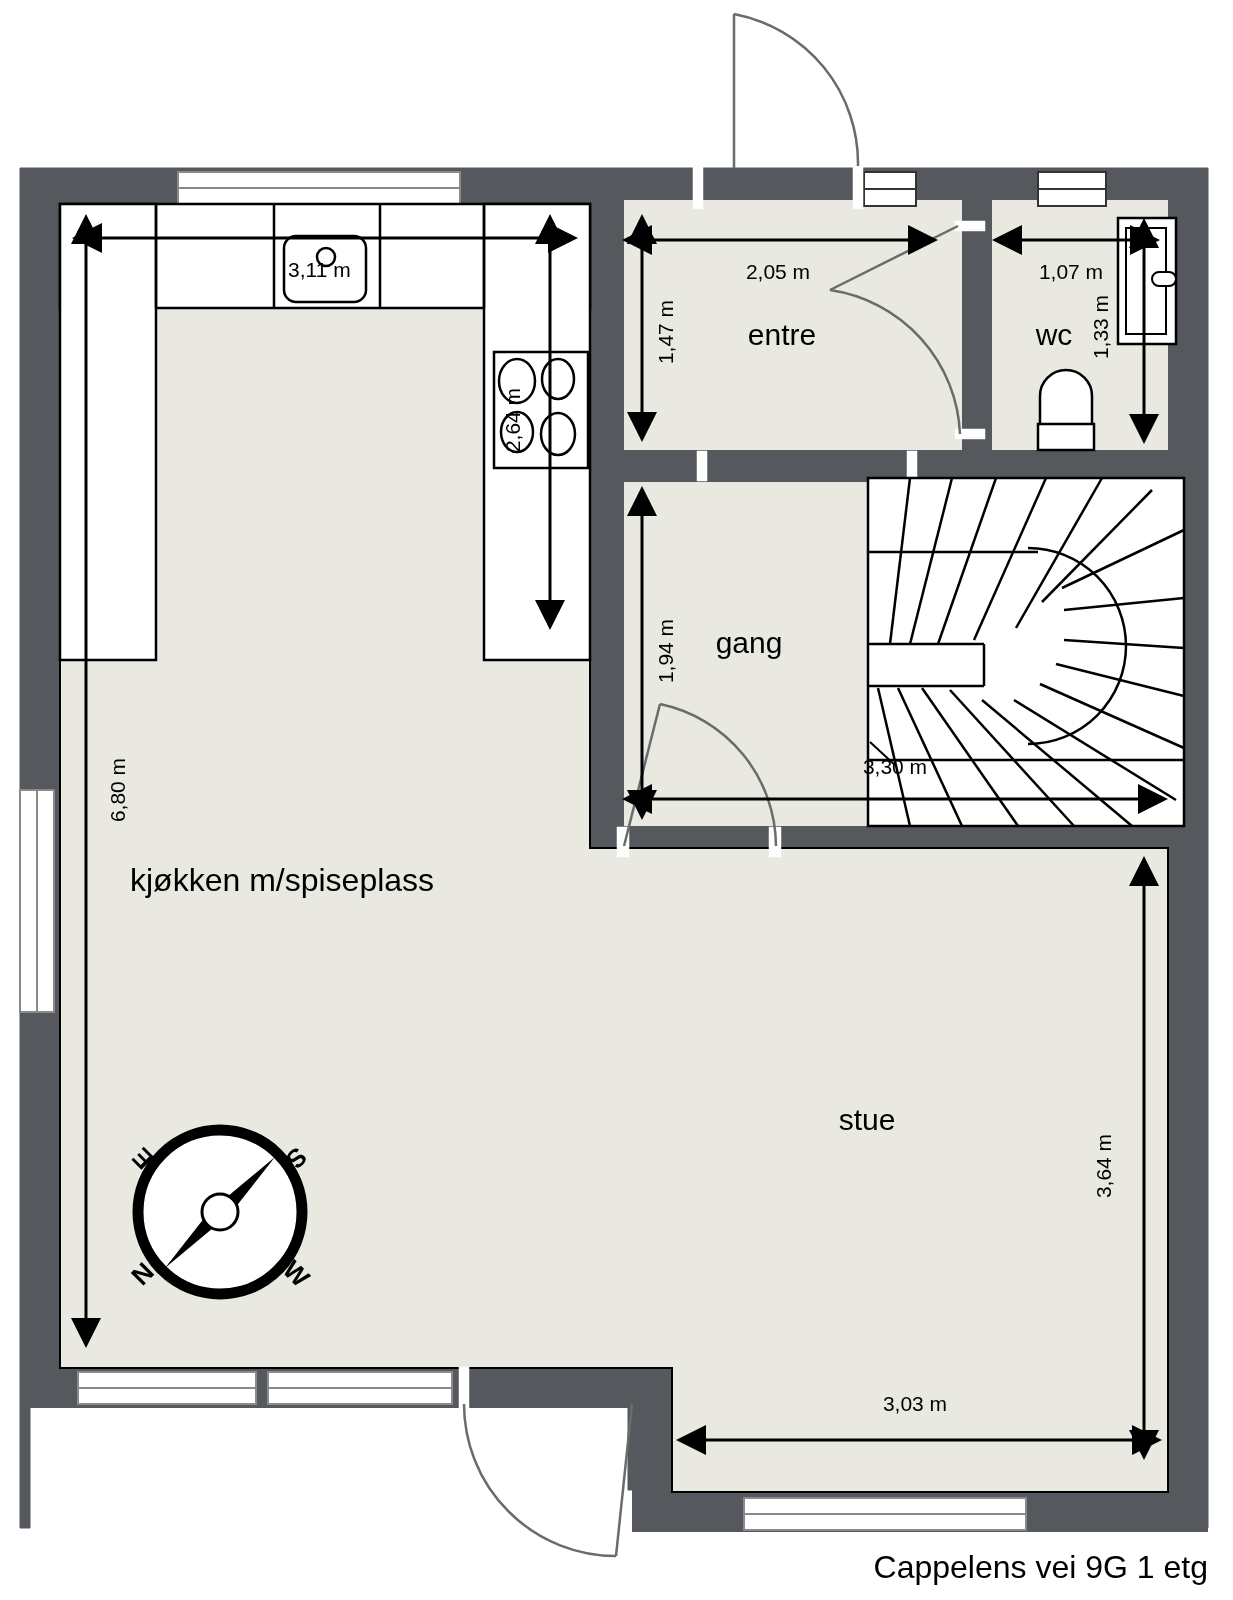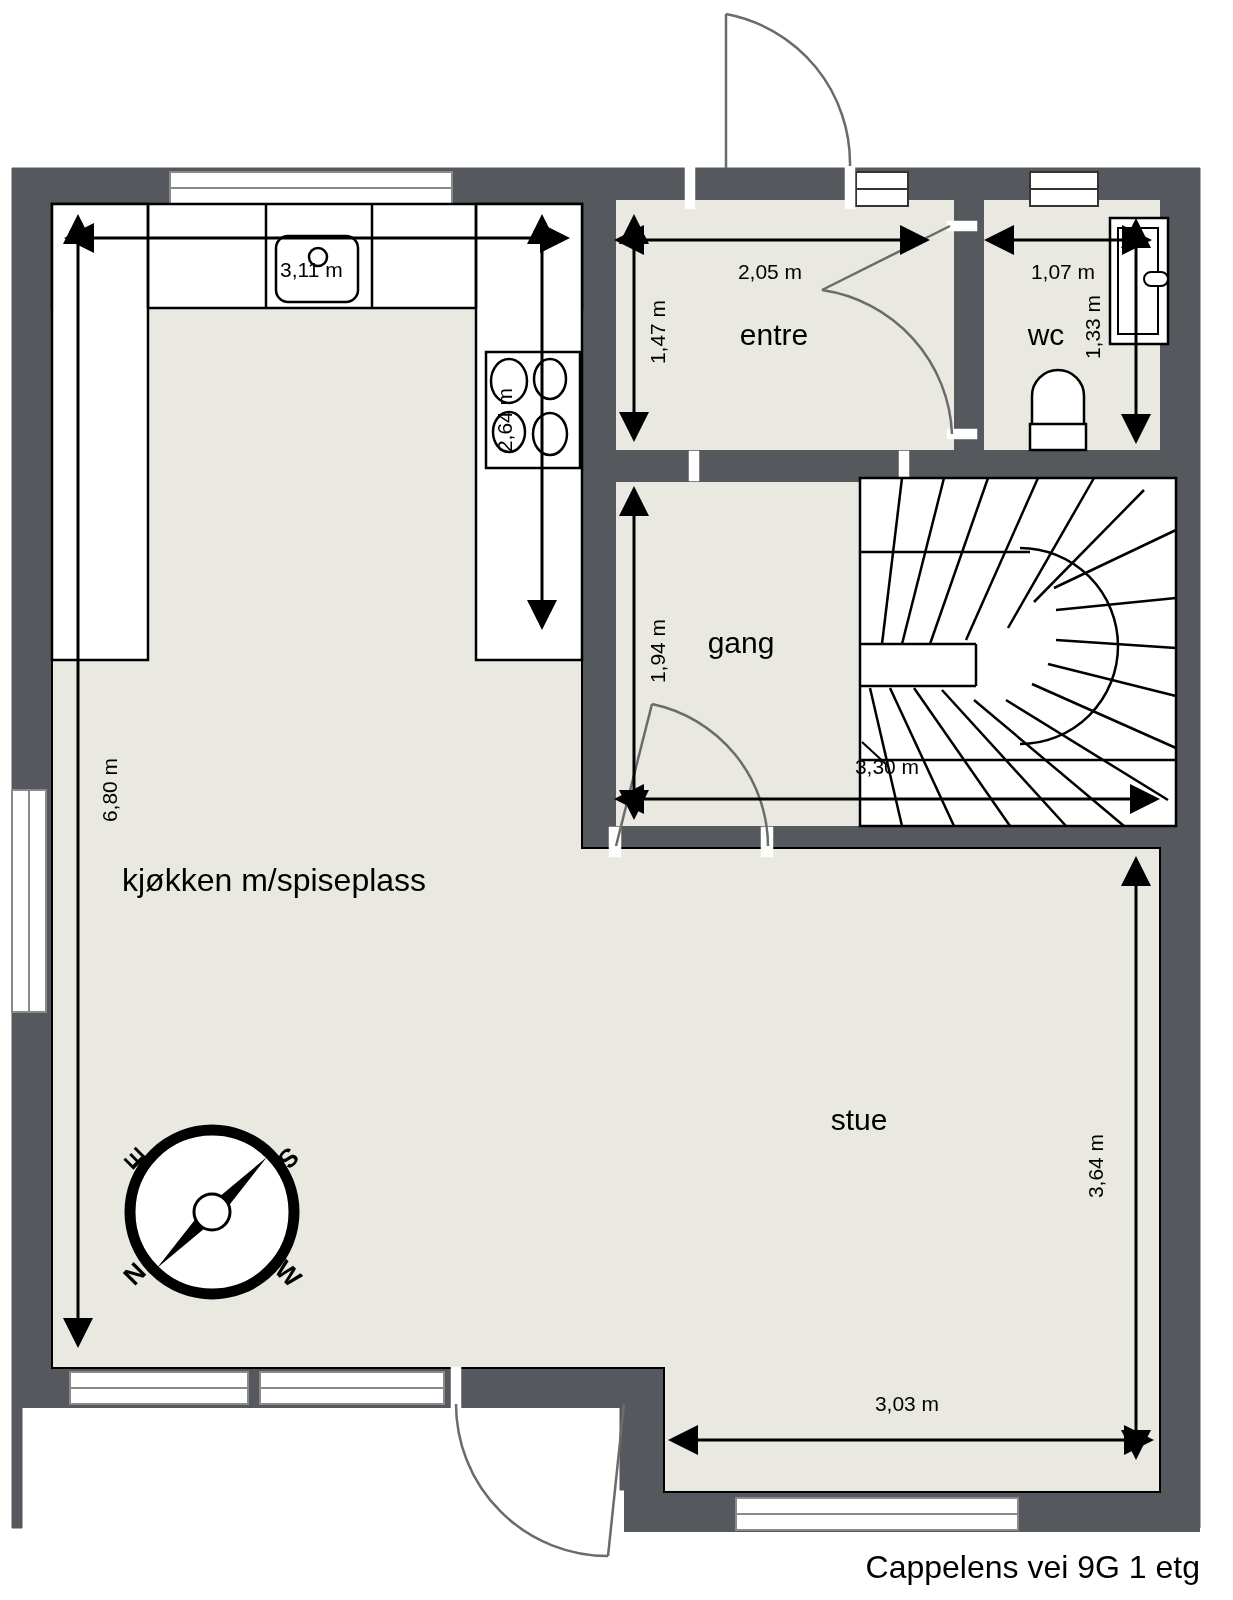--- a/index.html
+++ b/index.html
@@ -1,20 +1,20 @@
 <!DOCTYPE html>
 <html><head>
 <meta charset="utf-8">
 <style>
   html,body{margin:0;padding:0;background:#ffffff;}
   body{
     font-family:"Liberation Sans", sans-serif;
     width:1233px;height:1600px;position:relative;overflow:hidden;
   }
-  #stage{position:absolute;left:4px;top:0;width:1142px;height:1600px;}
+  #stage{position:absolute;left:12px;top:0;width:1142px;height:1600px;}
   svg.plan{position:absolute;left:0;top:0;width:1233px;height:1600px;display:block;}
   .txt{font-family:"Liberation Sans", sans-serif;fill:#000;}
   .roomlabel{font-size:30px;}
   .roomlabel-big{font-size:32px;}
   .dimtext{font-size:21px;}
   .titletext{font-size:32px;}
   .compass-letter{font-size:26px;font-weight:bold;}
 </style>
 </head>
 <body>

